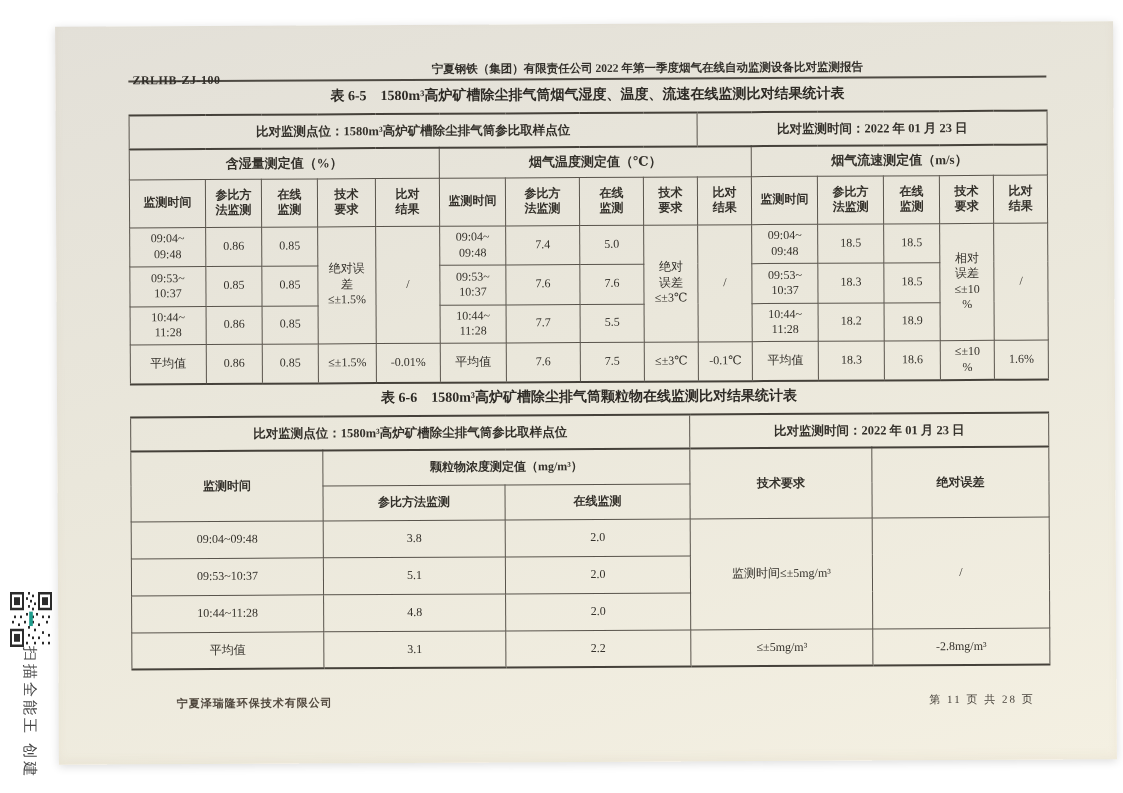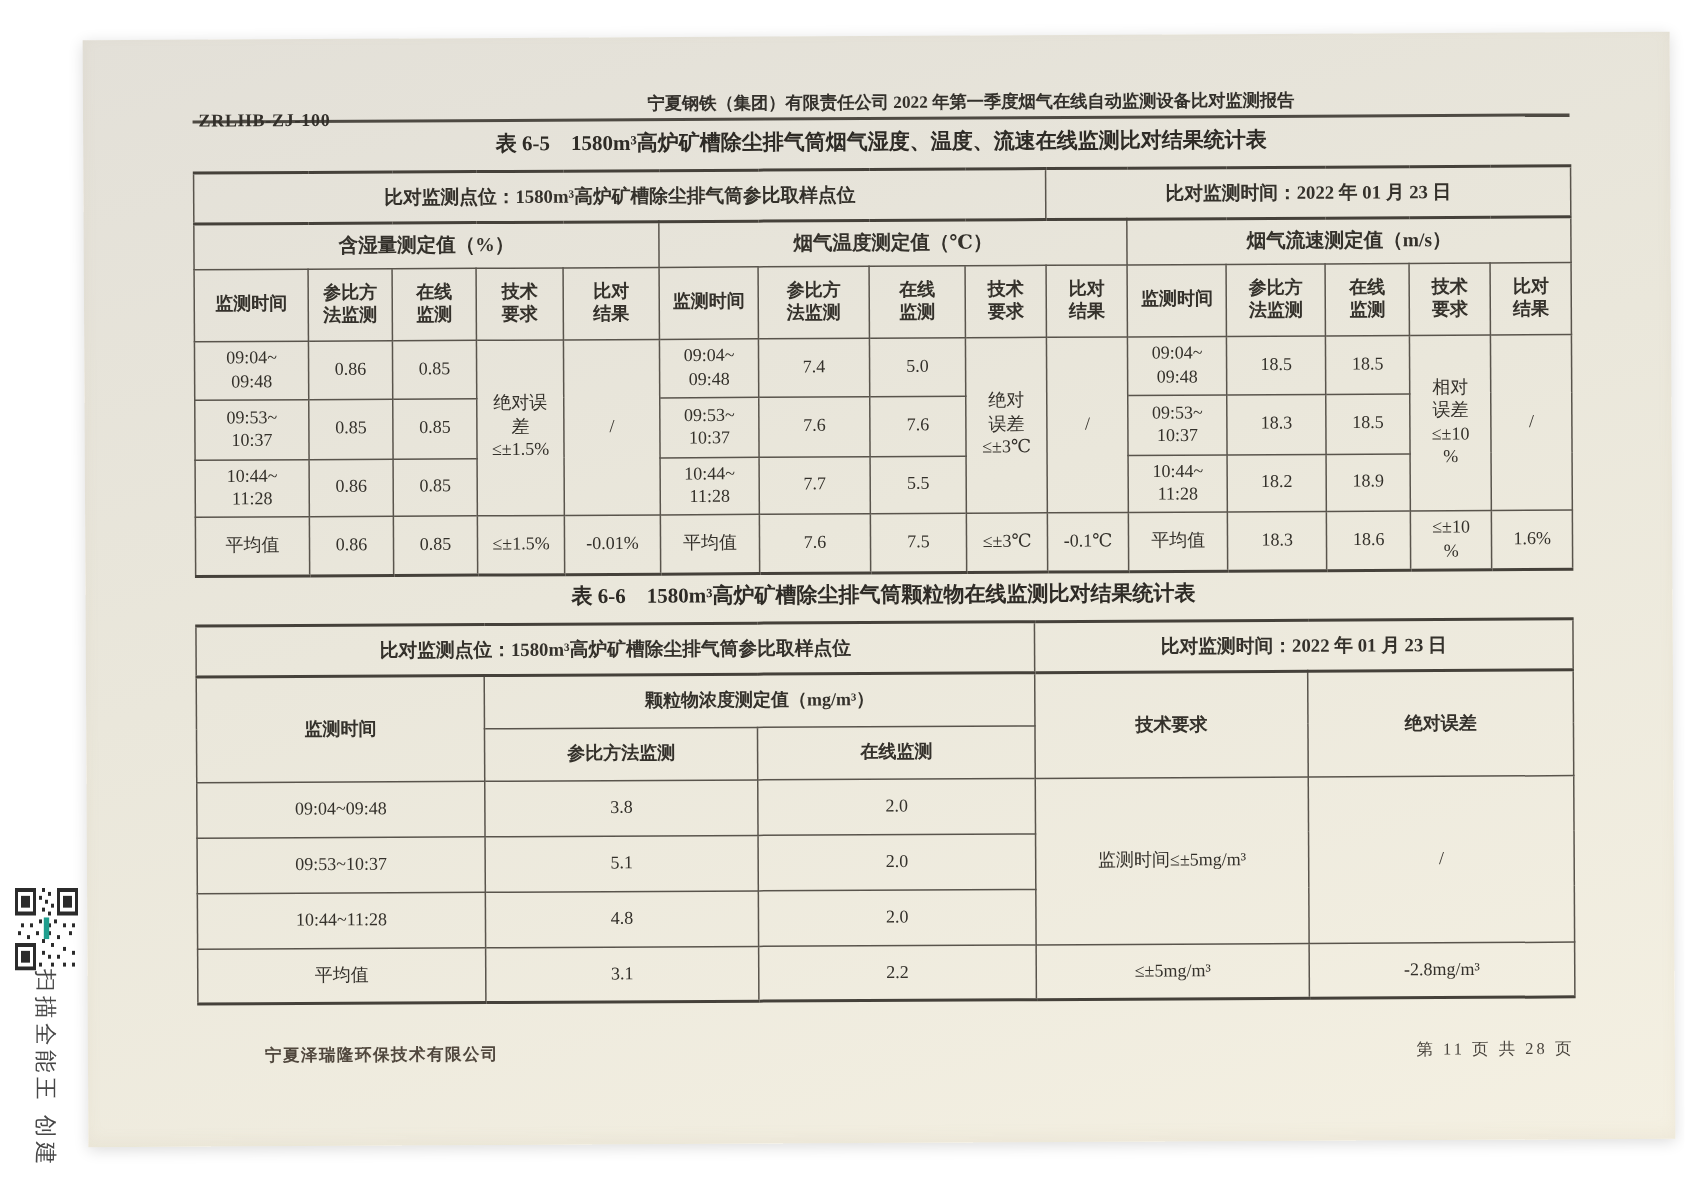--- a/index.html
+++ b/index.html
@@ -39,21 +39,21 @@
   td.info { font-size:12.5px; font-weight:bold; border-top:2.4px solid #45413a; border-bottom:2.2px solid #45413a; }
   td.grp { font-size:13px; font-weight:bold; }
   td.hdr { font-weight:bold; }
   td.last { border-bottom:2.4px solid #45413a; }
   tr.r-info { height:34px; } tr.r-grp { height:30px; } tr.r-hdr { height:48px; }
   tr.r-d1 { height:39px; } tr.r-d2 { height:40px; } tr.r-d3 { height:38px; } tr.r-avg { height:40px; }
   tr.r-h1 { height:35px; } tr.r-h2 { height:35px; } tr.r-d { height:37px; }
 
   .doc-footer { position:absolute; top:670px; left:0; width:100%; font-size:11px; color:#50473d; }
   .footer-company { position:absolute; left:2px; font-weight:bold; letter-spacing:1px;margin-left:43px; }
-  .footer-page { position:absolute; right:0; color:#49443d; letter-spacing:2px; }
+  .footer-page { position:absolute; right:15px; color:#49443d; letter-spacing:2px; }
 
   .qr { position:absolute; left:10px; top:592px; width:42px; height:55px; }
   .wm-text {
     position:absolute; left:-47px; top:710px; width:150px; height:22px;
     transform:rotate(90deg);
     font-family:"Liberation Sans","DejaVu Sans",sans-serif;
     font-size:15px; letter-spacing:3px; color:#474747; text-align:left;
   }
 </style>
 </head>

